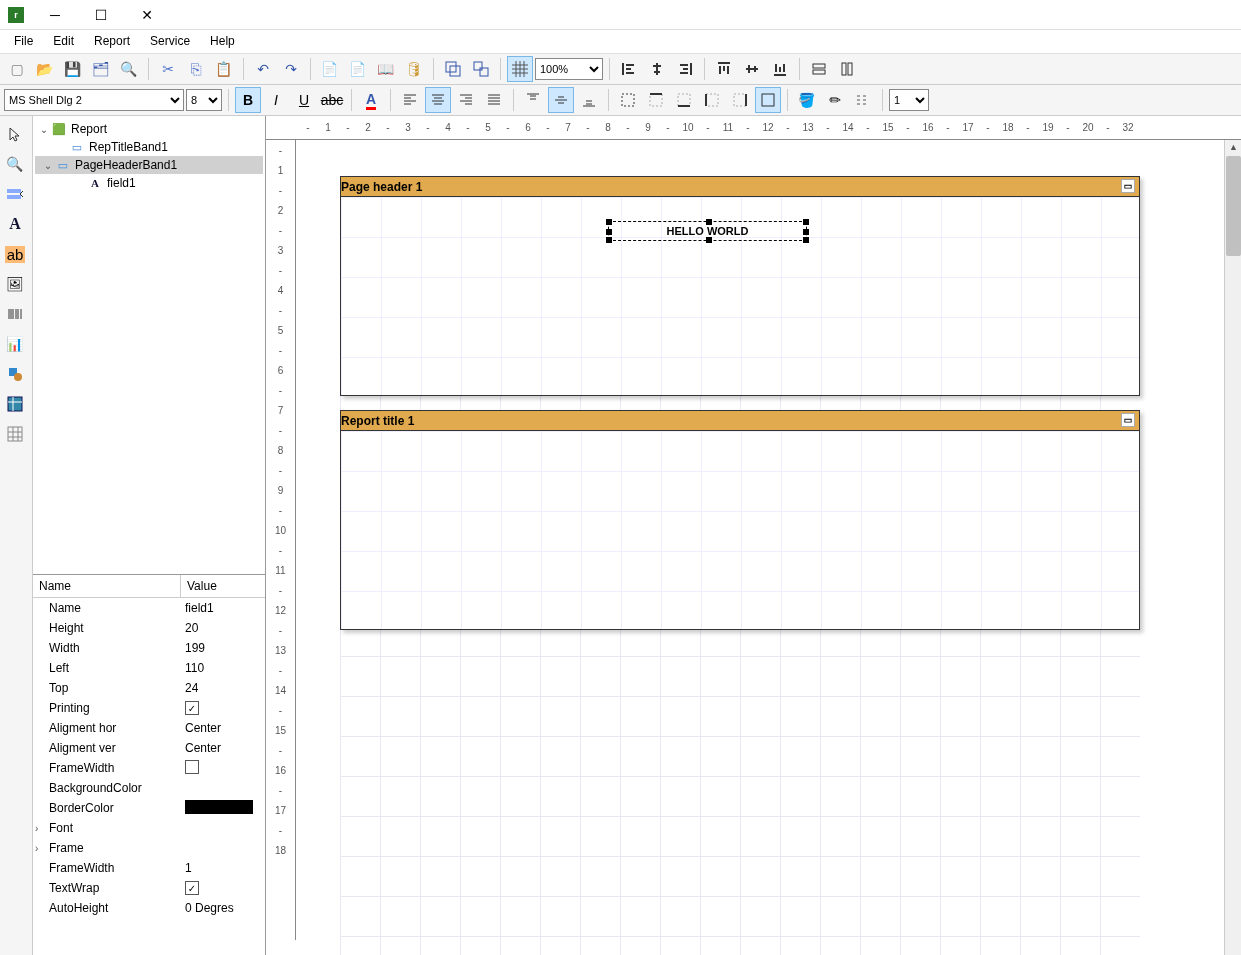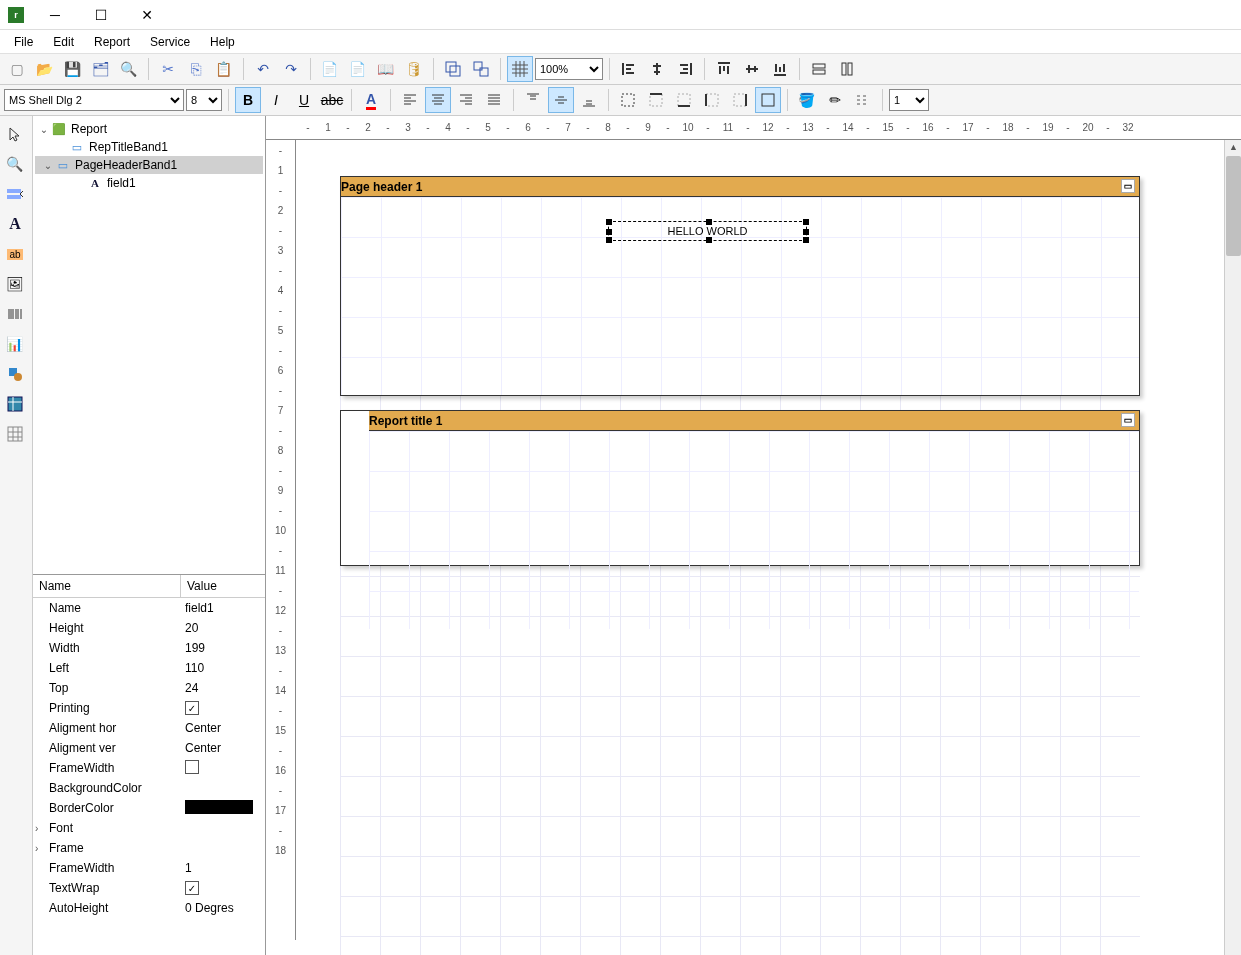--- a/index.html
+++ b/index.html
@@ -6,21 +6,21 @@
 body { font-family: "Segoe UI", Tahoma, sans-serif; font-size: 12px; background: #f0f0f0; overflow: hidden; width: 1241px; height: 955px; }
 
 
 .titlebar { height: 30px; background: #fff; display: flex; align-items: center; padding: 0 8px; border-bottom: 1px solid #ddd; }
 .titlebar .app-icon { width: 16px; height: 16px; background: #2a7a2a; margin-right: 8px; display:flex; align-items:center; justify-content:center; color:#fff; font-size:9px; font-weight:bold;}
 .titlebar .title { flex: 1; color: #000; font-size: 12px; }
 .titlebar .win-btns { display: flex; gap: 0; }
 .titlebar .win-btn { width: 46px; height: 30px; display: flex; align-items: center; justify-content: center; font-size: 14px; cursor: pointer; }
 
 
-.menubar { height: 24px; background: #fff; display: flex; align-items: center; padding: 0 4px; border-bottom: 1px solid #e0e0e0; }
+.menubar { height: 24px; background: #fff; display: flex; align-items: flex-start; padding: 0 4px; border-bottom: 1px solid #e0e0e0; }
 .menubar .menu-item { padding: 4px 10px; cursor: pointer; font-size: 12px; }
 
 
 .toolbar { height: 31px; background: #f5f5f5; display: flex; align-items: center; padding: 0 4px; border-bottom: 1px solid #ccc; gap: 2px; }
 .tb-btn { width: 26px; height: 26px; display: flex; align-items: center; justify-content: center; cursor: pointer; border: 1px solid transparent; font-size: 14px; position: relative; }
 .tb-btn.active { background: #cde8ff; border-color: #7ab8e8; }
 .tb-sep { width: 1px; height: 22px; background: #ccc; margin: 0 4px; }
 .tb-select { height: 22px; font-size: 11px; border: 1px solid #888; background: #fff; }
 .zoom-select { width: 68px; }
 
@@ -71,21 +71,21 @@
   background-size: 40px 40px; z-index: 0;}
 
 .band { position: relative; border: 1px solid #333; margin-bottom: 14px; background: #fff; z-index:1; box-shadow: 3px 3px 4px rgba(0,0,0,0.2);}
 .band-header { height: 20px; background: #e2aa4f; border-bottom: 1px solid #333; display: flex; align-items: center; justify-content: flex-start; font-weight: bold; font-size: 12px; position: relative; }
 .band-header .band-close { position: absolute; right: 4px; top: 2px; width: 14px; height: 14px; background: #fff; border: 1px solid #aaa; font-size: 9px; display:flex; align-items:center; justify-content:center;}
 .band-body { position: relative; }
 .band-body .grid-inner { position:absolute; inset:0;
   background-image: linear-gradient(#eef 1px, transparent 1px), linear-gradient(90deg, #eef 1px, transparent 1px);
   background-size: 40px 40px;}
 
-.field-sel { position: absolute; border: 1px dashed #000; font-size: 11px; font-weight: normal; display: flex; align-items: center; justify-content: center; background: transparent; }
+.field-sel { position: absolute; border: 1px dashed #000; font-size: 11px; font-weight: bold; display: flex; align-items: center; justify-content: center; background: transparent; }
 .handle { width: 6px; height: 6px; background: #000; position: absolute; }
 
 .scrollbar-v { position: absolute; right: 0; top: 22px; bottom: 0; width: 17px; background: #f0f0f0; border-left: 1px solid #ccc; }
 .scrollbar-v .thumb { position: absolute; top: 18px; width: 15px; left:1px; height: 100px; background: #c0c0c0; border-radius: 2px;}
 .scrollbar-v .arrow { width: 17px; height: 17px; display:flex; align-items:center; justify-content:center; font-size:9px; color:#555;}
 .scrollbar-v .arrow.up { position:absolute; top:0;}
 
 
 .ic-new{color:#888;} .ic-open{color:#cc9933;} .ic-save{color:#3355aa;}
 .ic-cut{color:#5577cc;} .ic-copy{color:#5577cc;} .ic-paste{color:#cc9933;}
@@ -347,21 +347,21 @@
         <svg width="18" height="16">
           <rect x="1" y="3" width="14" height="4" fill="#8af"></rect>
           <rect x="1" y="9" width="14" height="4" fill="#8af"></rect>
           <path d="M17 5l-3 3 3 3" fill="none" stroke="#333"></path>
         </svg>
       </div>
     <div class="side-btn">
         <b style="font-family:serif;font-size:16px;color:#113">A</b>
       </div>
     <div class="side-btn">
-        <span style="background:#fdba74;padding:0 2px;font-size:10px">ab</span>
+        <span style="background:#fdba74;padding:0 2px;font-size:15px">ab</span>
       </div>
     <div class="side-btn">🖼</div>
     <div class="side-btn">
         <svg width="16" height="16">
           <path d="M2 3v10M4 3v10M6 3v10M9 3v10M11 3v10M14 3v10" stroke="#333"></path>
         </svg>
       </div>
     <div class="side-btn">📊</div>
     <div class="side-btn">
         <svg width="16" height="16">
@@ -588,21 +588,21 @@
                 <div class="handle" style="left:-3px;bottom:-3px"></div>
                 <div class="handle" style="right:-3px;top:-3px"></div>
                 <div class="handle" style="right:-3px;top:7px"></div>
                 <div class="handle" style="right:-3px;bottom:-3px"></div>
                 <div class="handle" style="left:97px;top:-3px"></div>
                 <div class="handle" style="left:97px;bottom:-3px"></div>
               </div>
             </div>
           </div>
 
-          <div class="band" style="height:156px;padding-left:28px;">
+          <div class="band" style="height:220px;">
             <div class="band-header">
               <span>Report title 1</span>
               <span class="band-close">▭</span>
             </div>
             <div class="band-body" style="height:198px;">
               <div class="grid-inner"></div>
             </div>
           </div>
         </div>
       </div>

